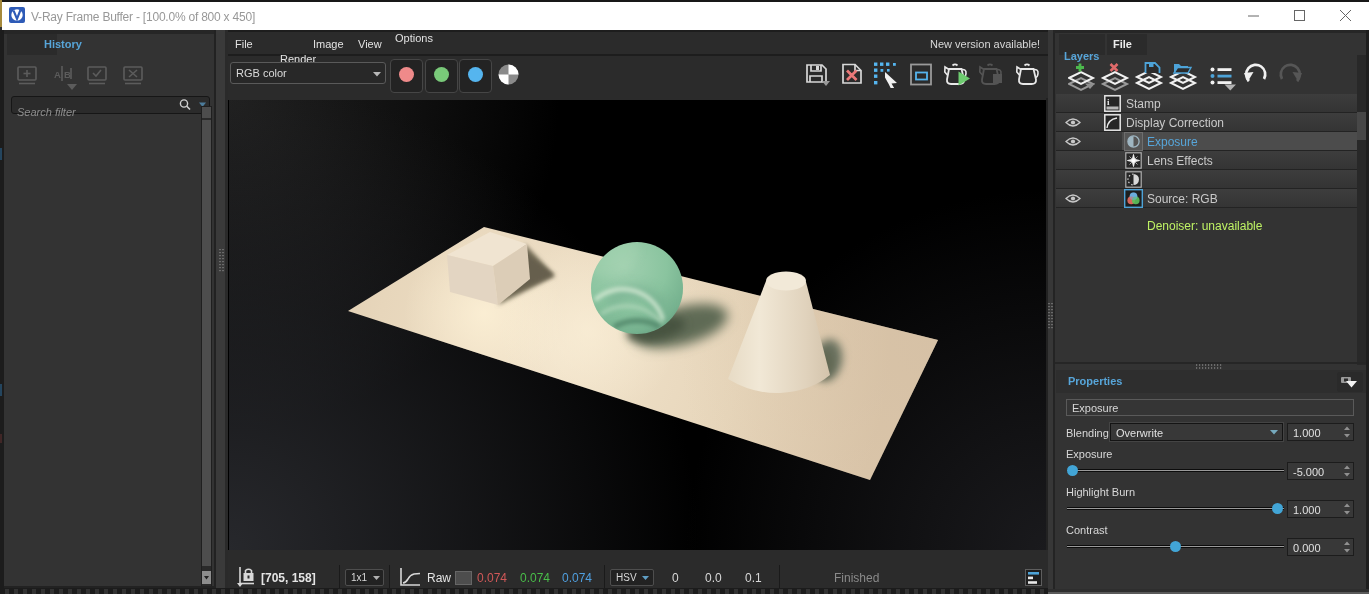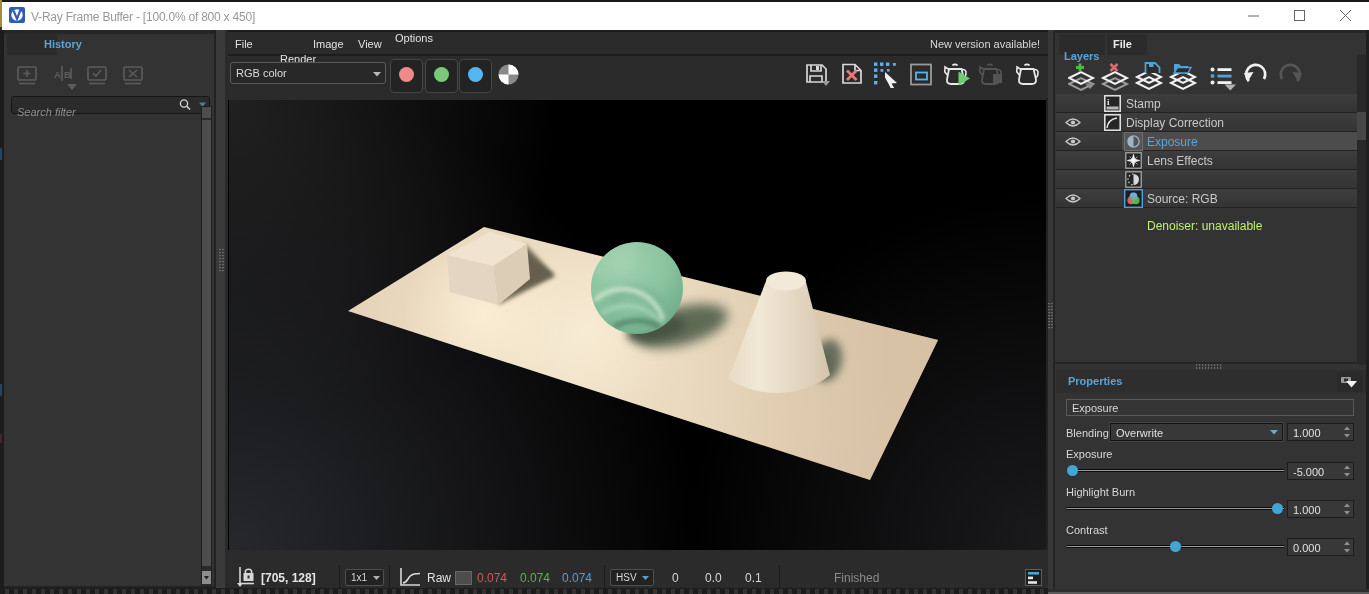--- a/index.html
+++ b/index.html
@@ -297,21 +297,21 @@
 
 <div class="a" style="left:228px;top:550px;width:820px;height:42px;background:#2b2b2b;"></div>
 <svg class="a" style="left:237px;top:567px;" width="18" height="20" viewBox="0 0 18 20">
 <line x1="3" y1="0" x2="3" y2="16" stroke="#d8d8d8" stroke-width="1.6"></line>
 <path d="M0,16 L6,16 L3,20 Z" fill="#d8d8d8"></path>
 <rect x="6.5" y="6" width="10" height="8" fill="#d8d8d8"></rect>
 <path d="M8.5,6 L8.5,3.5 Q11.5,1 14.5,3.5 L14.5,6" stroke="#d8d8d8" stroke-width="1.6" fill="none"></path>
 <rect x="10.5" y="8.5" width="2" height="3" fill="#2b2b2b"></rect>
 <line x1="3" y1="16.5" x2="17" y2="16.5" stroke="#d8d8d8" stroke-width="1.6"></line>
 </svg>
-<div class="a" style="left:261px;top:571px;font-size:12px;font-weight:bold;color:#e4e4e4;">[705, 128]</div>
+<div class="a" style="left:261px;top:571px;font-size:12px;font-weight:bold;color:#e4e4e4;">[705, 158]</div>
 <div class="sep" style="left:339px;top:565px;height:24px;"></div>
 <div class="a" style="left:345px;top:569px;width:39px;height:17px;background:#222;border:1px solid #4e4e4e;border-radius:2px;box-sizing:border-box;"></div>
 <div class="a" style="left:351px;top:572px;font-size:10px;color:#d8d8d8;">1x1</div>
 <svg class="a" style="left:372px;top:575px;" width="9" height="6" viewBox="0 0 9 6">
     <path d="M1,1 l7,0 l-3.5,4 z" fill="#b0b0b0"></path>
   </svg>
 <div class="sep" style="left:389px;top:565px;height:24px;"></div>
 <svg class="a" style="left:399px;top:568px;" width="22" height="19" viewBox="0 0 22 19">
 <path d="M2,0 L2,17 L21,17" stroke="#d8d8d8" stroke-width="1.6" fill="none"></path>
 <path d="M4,15 Q7,14.5 9,11 Q11,7 15,6 L21,5.5" stroke="#d8d8d8" stroke-width="1.6" fill="none"></path>

